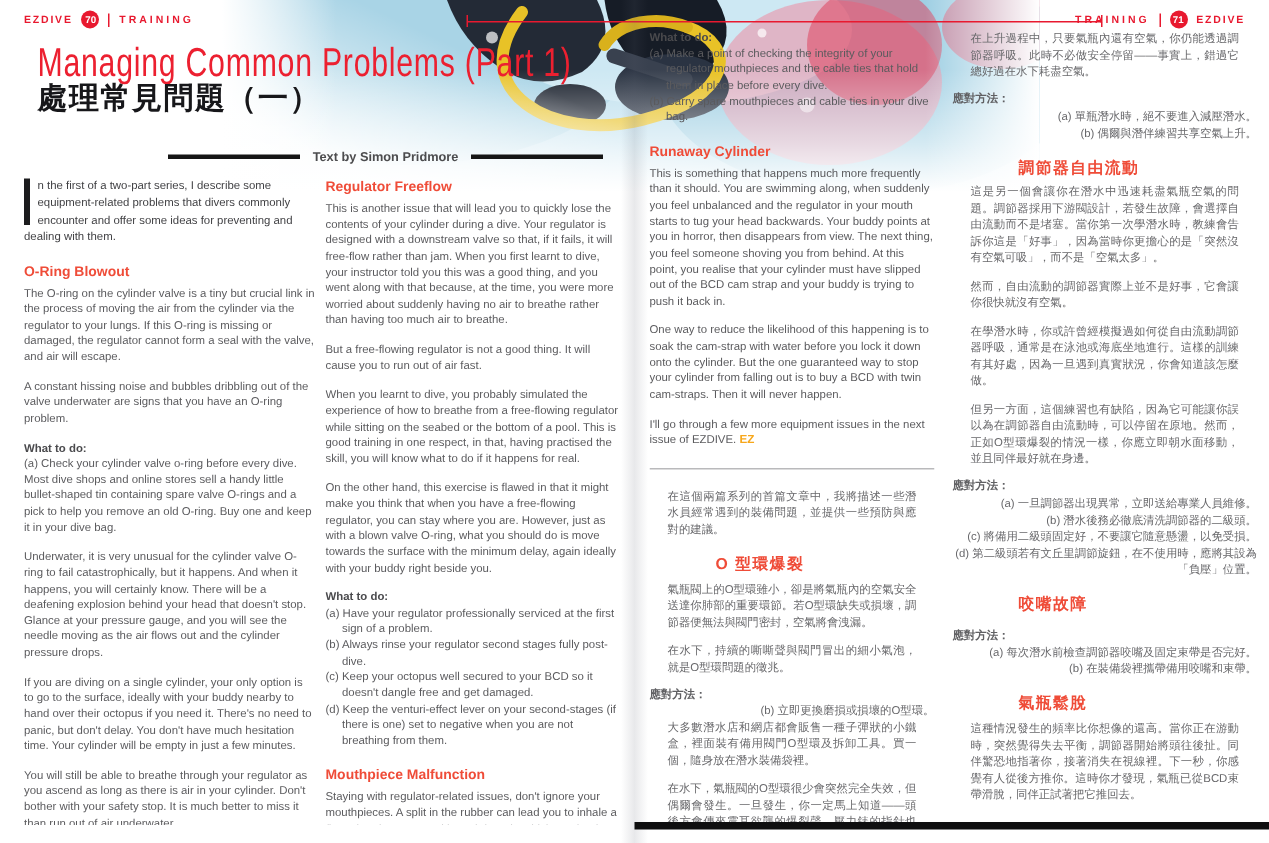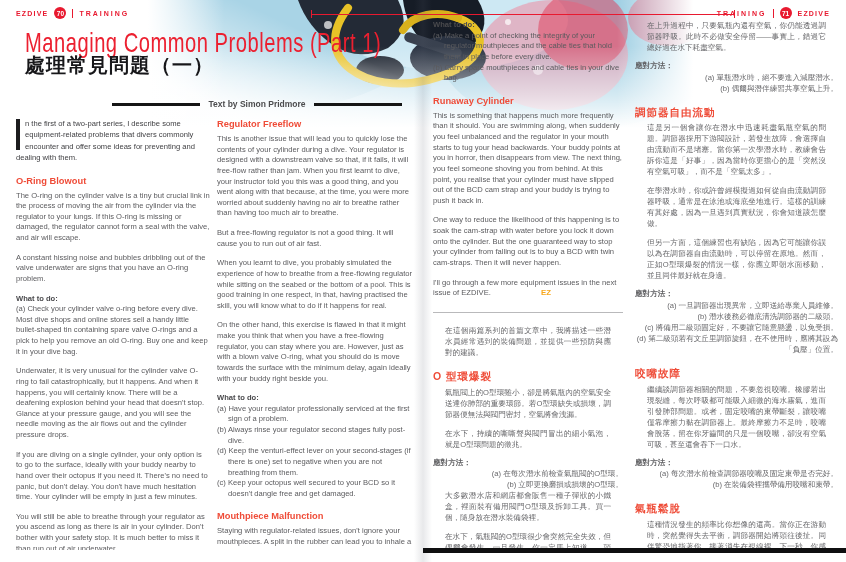--- a/index.html
+++ b/index.html
@@ -33,33 +33,33 @@
   .byline{position:absolute;left:112px;top:99px;width:290px;z-index:3;display:flex;align-items:center;gap:8px;}
   .byline .bar{flex:1;height:3px;background:#151515;}
   .byline .txt{font-size:8.5px;font-weight:bold;color:#4c4c4e;white-space:nowrap;}
   
   .col{position:absolute;z-index:2;font-size:7.6px;line-height:1.4;overflow:hidden;}
   .col.l1{left:16px;top:118px;width:194px;height:432px;}
   .col.l2{left:217px;top:118px;width:197px;height:432px;}
   .col.r1{left:433px;top:20px;width:190px;height:528px;}
   .col.r2{left:635px;top:20px;width:203px;height:528px;}
   .b-h{color:#ef4c38;font-weight:bold;font-size:9.3px;margin:11px 0 3px;}
-  .b-h.zh{font-size:10.5px;letter-spacing:1px;}
+  .b-h.zh{font-size:10.5px;letter-spacing:1px;margin-left:44px;}
   .b-p,.b-end{margin:0 0 9px;}
   .b-p.zh,.b-end.zh{line-height:1.45;text-align:justify;color:#68686b;margin:0 12px 8px;}
   .b-intro{color:#414144;font-weight:500;margin:0 0 10px;line-height:1.5;}
   .cap{float:left;width:4px;height:31px;background:#1c1c1e;margin:1px 5px 0 0;
        color:transparent;overflow:hidden;}
   .b-label{font-weight:bold;color:#4a4a4d;margin:8px 0 0;}
   .b-label.zh{color:#606063;}
   .b-item{padding-left:11px;text-indent:-11px;}
   .b-item.zh{color:#68686b;line-height:1.45;text-align:right;}
   .b-divider{height:1px;background:#b9b9bb;margin:13px 0 12px;}
   .ez{color:#f7a row71b;}
-  .ez{color:#f7a71b;font-weight:bold;font-size:7.8px;margin-left:48px;}
+  .ez{color:#f7a71b;font-weight:bold;font-size:7.8px;}
   .b-h:first-child,.b-label:first-child{margin-top:0;}
   
   .gutter{position:absolute;left:414px;top:0;width:18px;height:562px;z-index:4;pointer-events:none;
     background:linear-gradient(to right, rgba(0,0,0,0), rgba(90,95,110,.14) 50%, rgba(0,0,0,0));}
   .botbar{position:absolute;left:423px;top:548px;width:423px;height:5px;background:#0f0f10;z-index:4;}
 </style>
 </head>
 <body>
 
 <div class="spread">
@@ -127,60 +127,59 @@
     </div>
   <div class="col l2">
       <div class="b-h">Regulator Freeflow</div>
       <div class="b-p">This is another issue that will lead you to quickly lose the contents of your cylinder during a dive. Your regulator is designed with a downstream valve so that, if it fails, it will free-flow rather than jam. When you first learnt to dive, your instructor told you this was a good thing, and you went along with that because, at the time, you were more worried about suddenly having no air to breathe rather than having too much air to breathe.</div>
       <div class="b-p">But a free-flowing regulator is not a good thing. It will cause you to run out of air fast.</div>
       <div class="b-p">When you learnt to dive, you probably simulated the experience of how to breathe from a free-flowing regulator while sitting on the seabed or the bottom of a pool. This is good training in one respect, in that, having practised the skill, you will know what to do if it happens for real.</div>
       <div class="b-p">On the other hand, this exercise is flawed in that it might make you think that when you have a free-flowing regulator, you can stay where you are. However, just as with a blown valve O-ring, what you should do is move towards the surface with the minimum delay, again ideally with your buddy right beside you.</div>
       <div class="b-label">What to do:</div>
       <div class="b-item">(a) Have your regulator professionally serviced at the first sign of a problem.</div>
       <div class="b-item">(b) Always rinse your regulator second stages fully post-dive.</div>
+      <div class="b-item">(c) Keep your octopus well secured to your BCD so it doesn't dangle free and get damaged.</div>
       <div class="b-item">(d) Keep the venturi-effect lever on your second-stages (if there is one) set to negative when you are not breathing from them.</div>
-      <div class="b-item">(c) Keep your octopus well secured to your BCD so it doesn't dangle free and get damaged.</div>
       <div class="b-h">Mouthpiece Malfunction</div>
       <div class="b-p">Staying with regulator-related issues, don't ignore your mouthpieces. A split in the rubber can lead you to inhale a fine mist of seawater with each breath, which can lead to lung problems. Or the cable tie securing the mouthpiece to the regulator can break, leaving the mouthpiece attached to the regulator by friction only. At some point, friction will not be sufficient to hold it in place and the two parts will separate, leaving you with a mouthpiece between your teeth, a mouthful of water and no air to breathe.</div>
     </div>
   <div class="col r1">
       <div class="b-label">What to do:</div>
       <div class="b-item">(a) Make a point of checking the integrity of your regulator mouthpieces and the cable ties that hold them in place before every dive.</div>
       <div class="b-item">(b) Carry spare mouthpieces and cable ties in your dive bag.</div>
       <div class="b-h">Runaway Cylinder</div>
       <div class="b-p">This is something that happens much more frequently than it should. You are swimming along, when suddenly you feel unbalanced and the regulator in your mouth starts to tug your head backwards. Your buddy points at you in horror, then disappears from view. The next thing, you feel someone shoving you from behind. At this point, you realise that your cylinder must have slipped out of the BCD cam strap and your buddy is trying to push it back in.</div>
       <div class="b-p">One way to reduce the likelihood of this happening is to soak the cam-strap with water before you lock it down onto the cylinder. But the one guaranteed way to stop your cylinder from falling out is to buy a BCD with twin cam-straps. Then it will never happen.</div>
       <div class="b-end">I'll go through a few more equipment issues in the next issue of EZDIVE. <span class="ez">EZ</span></div>
       <div class="b-divider"></div>
       <div class="b-p zh">在這個兩篇系列的首篇文章中，我將描述一些潛水員經常遇到的裝備問題，並提供一些預防與應對的建議。</div>
       <div class="b-h zh">O 型環爆裂</div>
       <div class="b-p zh">氣瓶閥上的O型環雖小，卻是將氣瓶內的空氣安全送達你肺部的重要環節。若O型環缺失或損壞，調節器便無法與閥門密封，空氣將會洩漏。</div>
       <div class="b-p zh">在水下，持續的嘶嘶聲與閥門冒出的細小氣泡，就是O型環問題的徵兆。</div>
       <div class="b-label zh">應對方法：</div>
-      <div class="b-item zh">(a) 在每次潛水前檢查氣瓶閥的O型環。</div>
       <div class="b-item zh">(b) 立即更換磨損或損壞的O型環。</div>
       <div class="b-p zh">大多數潛水店和網店都會販售一種子彈狀的小鐵盒，裡面裝有備用閥門O型環及拆卸工具。買一個，隨身放在潛水裝備袋裡。</div>
       <div class="b-p zh">在水下，氣瓶閥的O型環很少會突然完全失效，但偶爾會發生。一旦發生，你一定馬上知道——頭後方會傳來震耳欲聾的爆裂聲，壓力錶的指針也會迅速下降，因為空氣正在流失。</div>
     </div>
   <div class="col r2">
       <div class="b-p zh">在上升過程中，只要氣瓶內還有空氣，你仍能透過調節器呼吸。此時不必做安全停留——事實上，錯過它總好過在水下耗盡空氣。</div>
       <div class="b-label zh">應對方法：</div>
       <div class="b-item zh">(a) 單瓶潛水時，絕不要進入減壓潛水。</div>
       <div class="b-item zh">(b) 偶爾與潛伴練習共享空氣上升。</div>
       <div class="b-h zh">調節器自由流動</div>
       <div class="b-p zh">這是另一個會讓你在潛水中迅速耗盡氣瓶空氣的問題。調節器採用下游閥設計，若發生故障，會選擇自由流動而不是堵塞。當你第一次學潛水時，教練會告訴你這是「好事」，因為當時你更擔心的是「突然沒有空氣可吸」，而不是「空氣太多」。</div>
+      <div class="b-p zh">然而，自由流動的調節器實際上並不是好事，它會讓你很快就沒有空氣。</div>
       <div class="b-p zh">在學潛水時，你或許曾經模擬過如何從自由流動調節器呼吸，通常是在泳池或海底坐地進行。這樣的訓練有其好處，因為一旦遇到真實狀況，你會知道該怎麼做。</div>
       <div class="b-p zh">但另一方面，這個練習也有缺陷，因為它可能讓你誤以為在調節器自由流動時，可以停留在原地。然而，正如O型環爆裂的情況一樣，你應立即朝水面移動，並且同伴最好就在身邊。</div>
       <div class="b-label zh">應對方法：</div>
       <div class="b-item zh">(a) 一旦調節器出現異常，立即送給專業人員維修。</div>
       <div class="b-item zh">(b) 潛水後務必徹底清洗調節器的二級頭。</div>
       <div class="b-item zh">(c) 將備用二級頭固定好，不要讓它隨意懸盪，以免受損。</div>
       <div class="b-item zh">(d) 第二級頭若有文丘里調節旋鈕，在不使用時，應將其設為「負壓」位置。</div>
       <div class="b-h zh">咬嘴故障</div>
-      <div class="b-p zh">繼續談調節器相關的問題，不要忽視咬嘴。橡膠若出現裂縫，每次呼吸都可能吸入細微的海水霧氣，進而引發肺部問題。或者，固定咬嘴的束帶斷裂，讓咬嘴僅靠摩擦力黏在調節器上。最終摩擦力不足時，咬嘴會脫落，留在你牙齒間的只是一個咬嘴，卻沒有空氣可吸，甚至還會吞下一口水。</div>
       <div class="b-label zh">應對方法：</div>
       <div class="b-item zh">(a) 每次潛水前檢查調節器咬嘴及固定束帶是否完好。</div>
       <div class="b-item zh">(b) 在裝備袋裡攜帶備用咬嘴和束帶。</div>
       <div class="b-h zh">氣瓶鬆脫</div>
       <div class="b-p zh">這種情況發生的頻率比你想像的還高。當你正在游動時，突然覺得失去平衡，調節器開始將頭往後扯。同伴驚恐地指著你，接著消失在視線裡。下一秒，你感覺有人從後方推你。這時你才發現，氣瓶已從BCD束帶滑脫，同伴正試著把它推回去。</div>
     </div>
 
   <div class="gutter"></div>
   <div class="botbar"></div>
 </div>

